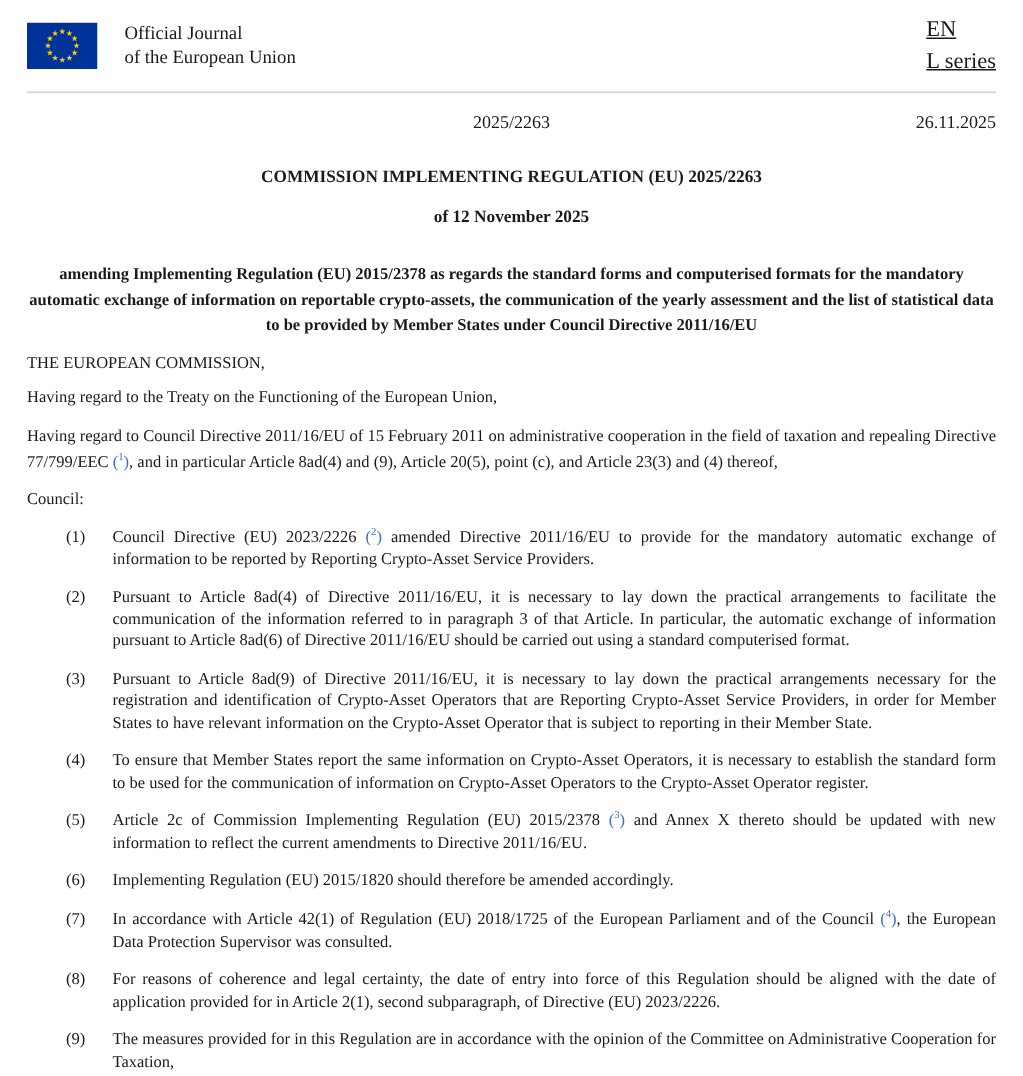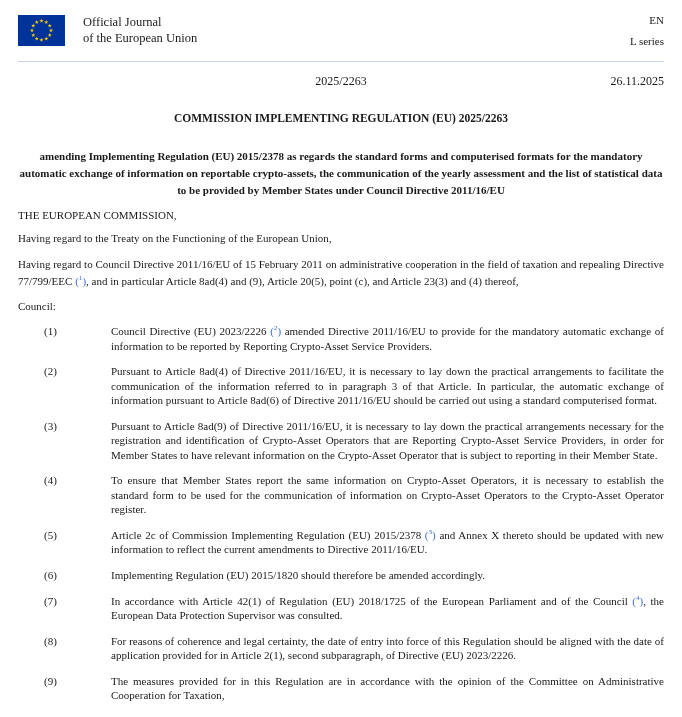--- a/index.html
+++ b/index.html
@@ -5,21 +5,21 @@
   html,body{margin:0;padding:0;background:#ffffff;}
   body{width:682px;height:717px;overflow:hidden;
        font-family:"Liberation Serif","DejaVu Serif",serif;color:#1a1a1a;}
   .page{box-sizing:border-box;width:682px;height:717px;padding:12px 18px 0 18px;}
 
   
   .hdr{display:flex;justify-content:space-between;align-items:flex-start;}
   .hdr-left{display:flex;align-items:flex-start;gap:18px;}
   .flag{display:block;width:47px;height:31px;margin-top:3px;}
   .jtitle{font-size:12.5px;line-height:16px;padding-top:2px;}
-  .hdr-right{text-align:right;font-size:11px;line-height:14px;padding-top:1px;}
+  .hdr-right{text-align:left;font-size:15px;line-height:14px;padding-top:1px;text-decoration:underline;}
   .hdr-right .lang{margin-bottom:7px;}
   .rule{border:none;border-top:1px solid #c6d4e2;margin:13px 0 0 0;}
 
   
   .meta{display:grid;grid-template-columns:1fr auto 1fr;align-items:baseline;
         margin-top:12px;font-size:12px;}
   .meta .num{text-align:center;}
   .meta .date{text-align:right;}
 
   
@@ -28,21 +28,21 @@
   .title-subject{margin-top:24px;text-align:center;font-weight:bold;font-size:11px;
                  line-height:1.55;}
 
   
   .body{margin-top:7px;font-size:11px;}
   .opening{margin:10px 0 0 0;}
   p.cit{margin:9px 0 0 0;line-height:1.55;text-align:justify;}
   .whereas{margin:10px 0 12px 0;}
   .recital{display:flex;margin:0 0 11px 0;line-height:1.32;}
   .rnum{flex:0 0 31px;margin-left:26px;}
-  .rbody{flex:1;text-align:justify;margin-left:36px;}
+  .rbody{flex:1;text-align:justify;}
 
   .fn{color:#3b6fd2;white-space:nowrap;}
   .fn sup{font-size:0.65em;line-height:0;}
 </style>
 </head>
 <body>
 
 <div class="page">
 
   <header class="hdr">
@@ -80,20 +80,21 @@
 
   <hr class="rule">
 
   <div class="meta">
     <span></span>
     <span class="num">2025/2263</span>
     <span class="date">26.11.2025</span>
   </div>
 
   <div class="title-main">COMMISSION IMPLEMENTING REGULATION (EU) 2025/2263</div>
+  <div class="title-of">of 12 November 2025</div>
   <div class="title-subject">amending Implementing Regulation (EU) 2015/2378 as regards the standard forms and computerised formats for the mandatory automatic exchange of information on reportable crypto-assets, the communication of the yearly assessment and the list of statistical data to be provided by Member States under Council Directive 2011/16/EU</div>
 
   <main class="body">
     <p class="opening">THE EUROPEAN COMMISSION,</p>
     <div>
         <p class="cit">Having regard to the Treaty on the Functioning of the European Union,</p>
         <p class="cit">Having regard to Council Directive 2011/16/EU of 15 February 2011 on administrative cooperation in the field of taxation and repealing Directive 77/799/EEC <span class="fn">(<sup>1</sup>)</span>, and in particular Article 8ad(4) and (9), Article 20(5), point (c), and Article 23(3) and (4) thereof,</p>
       </div>
     <p class="whereas">Council:</p>
     <div>

